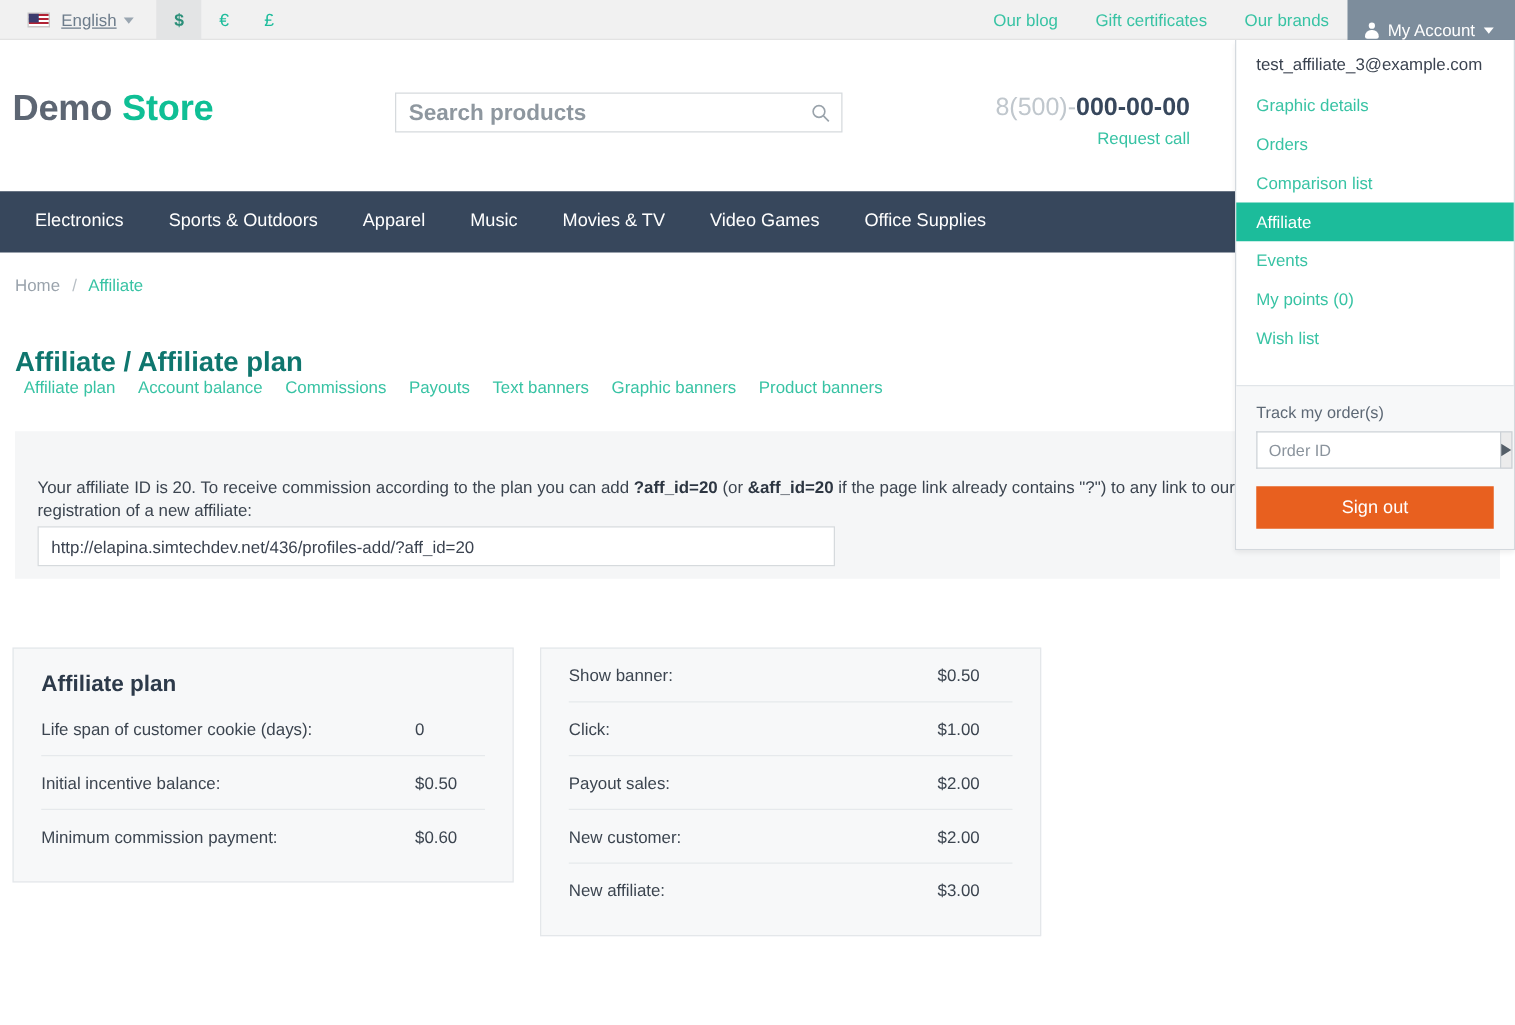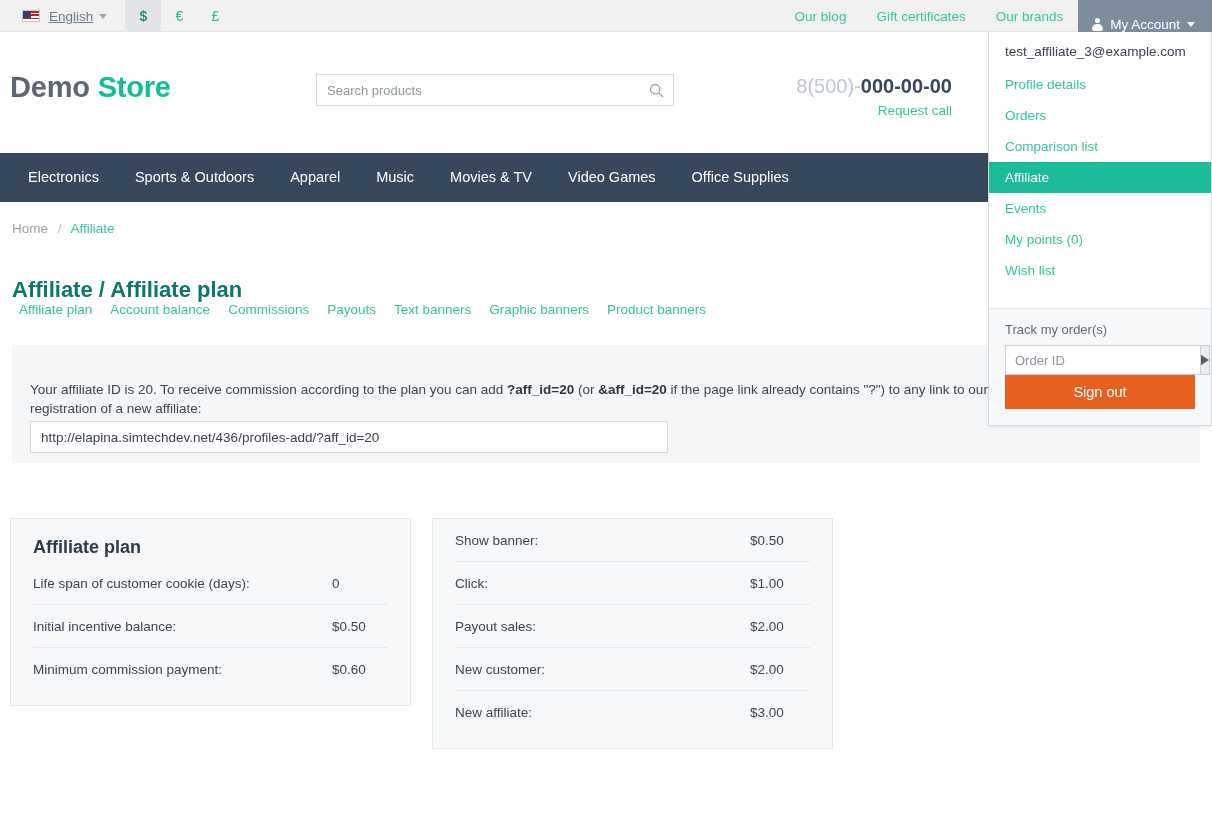--- a/index.html
+++ b/index.html
@@ -78,21 +78,21 @@
     display: block; padding: 8px 16px; font-size: 13.5px;
     color: #38c3a4; text-decoration: none;
   }
   .acct-item.active { background: #1cbc9b; color: #ffffff; }
   .acct-sep { height: 22px; }
   .acct-track {
     border-top: 1px solid #e1e5e9; background: #f7f8f9;
     padding: 13px 16px 16px 16px;
   }
   .track-label { font-size: 13px; color: #5d6875; margin-bottom: 8px; }
-  .track-row { display: flex; height: 30px; }
+  .track-row { display: flex; height: 30px; margin-bottom: 14px; }
   .track-input {
     flex: 1; border: 1px solid #ccd1d6; border-right: none; background: #fff;
     font-size: 13px; color: #3b4350; padding: 0 9px; outline: none;
     font-family: "Liberation Sans", sans-serif;
   }
   .track-input::placeholder { color: #8b949d; }
   .track-go {
     width: 34px; border: 1px solid #ccd1d6; background: #ececec;
     display: flex; align-items: center; justify-content: center; cursor: pointer;
   }
@@ -110,21 +110,21 @@
   .header { position: absolute; left: 0; top: 33px; width: 1212px; height: 120px; background: #fff; }
   .logo { position: absolute; left: 10px; top: 38px; font-size: 29px; font-weight: bold; letter-spacing: -.2px; }
   .logo .a { color: #5d6673; }
   .logo .b { color: #0fbf95; }
   .searchbox {
     position: absolute; left: 316px; top: 41px; width: 358px; height: 32px;
     border: 1px solid #d6dadd; background: #fff; display: flex; align-items: center;
   }
   .search-input {
     flex: 1; border: none; outline: none; background: transparent; padding: 0 10px;
-    font-size: 13px; color: #737373; font-family: "Liberation Sans", sans-serif;
+    font-size: 18px; color: #737373; font-family: "Liberation Sans", sans-serif; font-weight: bold;
   }
   .search-input::placeholder { color: #8e979f; }
   .search-ico { width: 34px; display: flex; align-items: center; justify-content: center; cursor: pointer; }
   .phone { position: absolute; right: 260px; top: 42px; text-align: right; }
   .phone-num { font-size: 20px; color: #37475c; }
   .phone-num .pfx { color: #c0c7cd; }
   .phone-num .core { font-weight: bold; }
   .req-call { display: block; margin-top: 5px; font-size: 13.5px; color: #38c3a4; text-decoration: none; }
 
   
@@ -204,21 +204,21 @@
     <div class="acct-tab">
       <span class="person-ico"></span>
       <span>My Account</span>
       <span class="caret-white"></span>
     </div>
   </div>
 </div>
 
 <div class="acct-menu">
   <div class="acct-email">test_affiliate_3@example.com</div>
-  <a href="#" class="acct-item">Profile details</a>
+  <a href="#" class="acct-item">Graphic details</a>
   <a href="#" class="acct-item">Orders</a>
   <a href="#" class="acct-item">Comparison list</a>
   <a href="#" class="acct-item active">Affiliate</a>
   <a href="#" class="acct-item">Events</a>
   <a href="#" class="acct-item">My points (0)</a>
   <a href="#" class="acct-item">Wish list</a>
   <div class="acct-sep"></div>
   <div class="acct-track">
     <div class="track-label">Track my order(s)</div>
     <div class="track-row">

